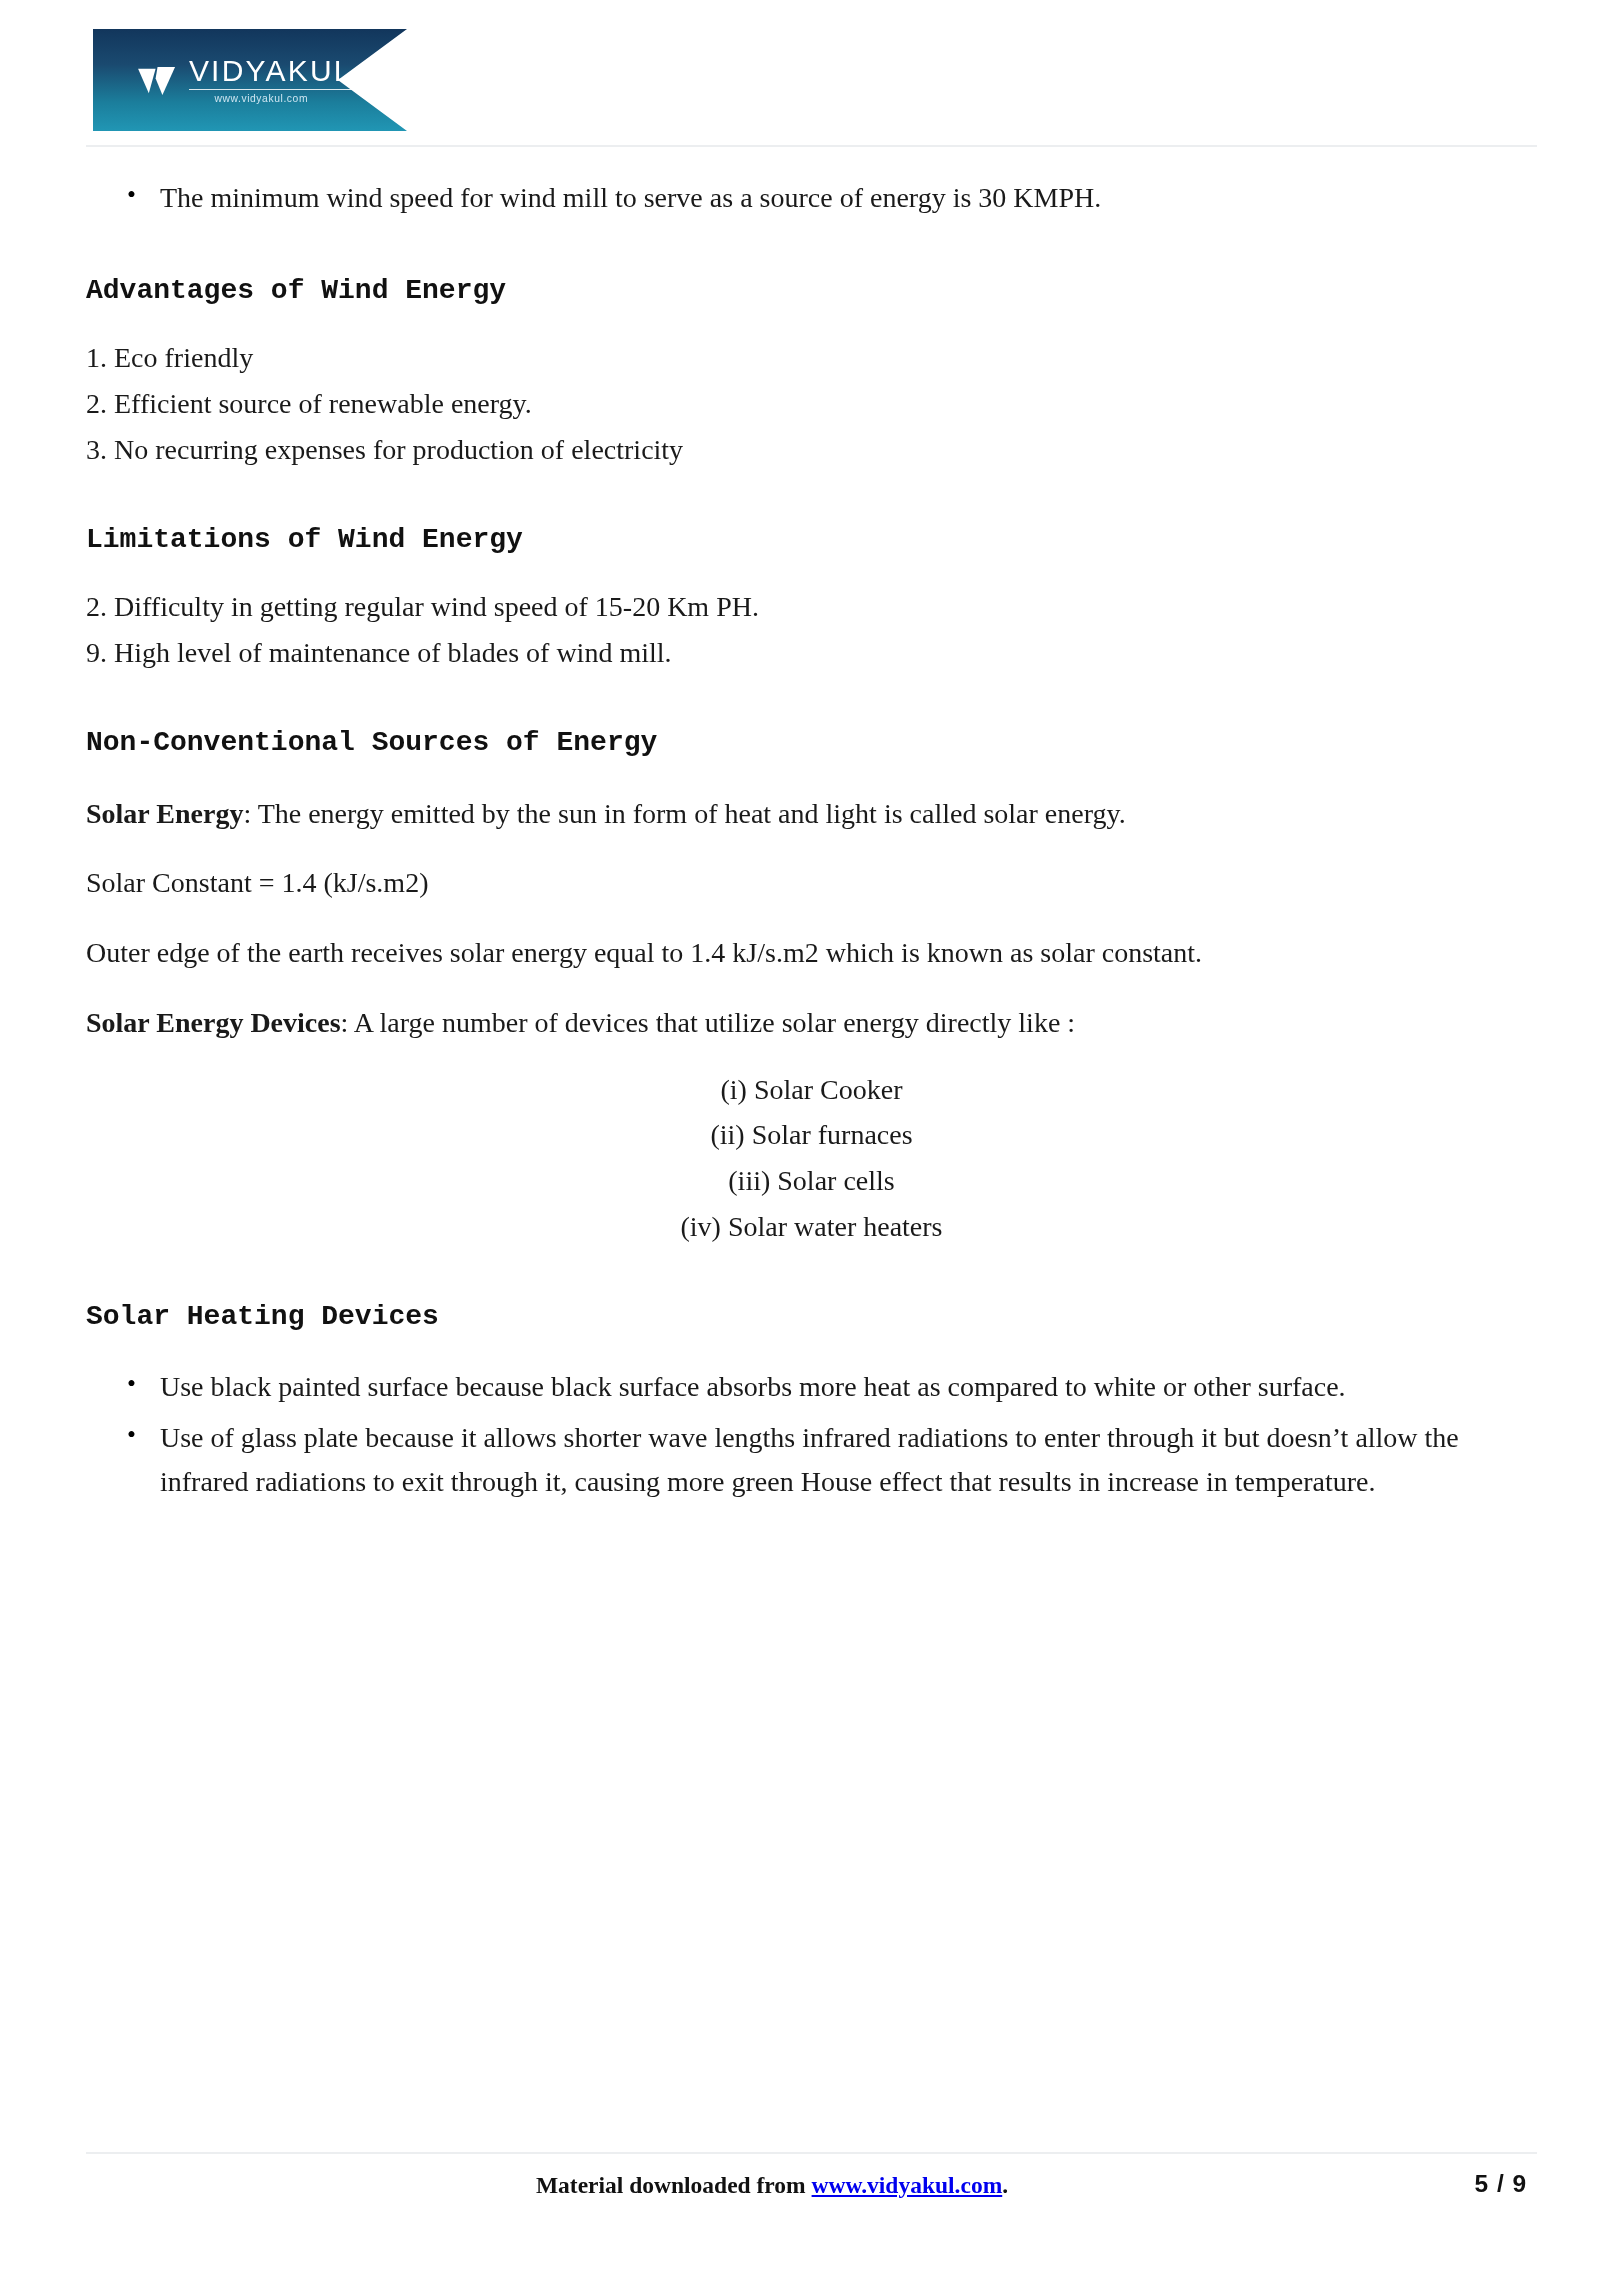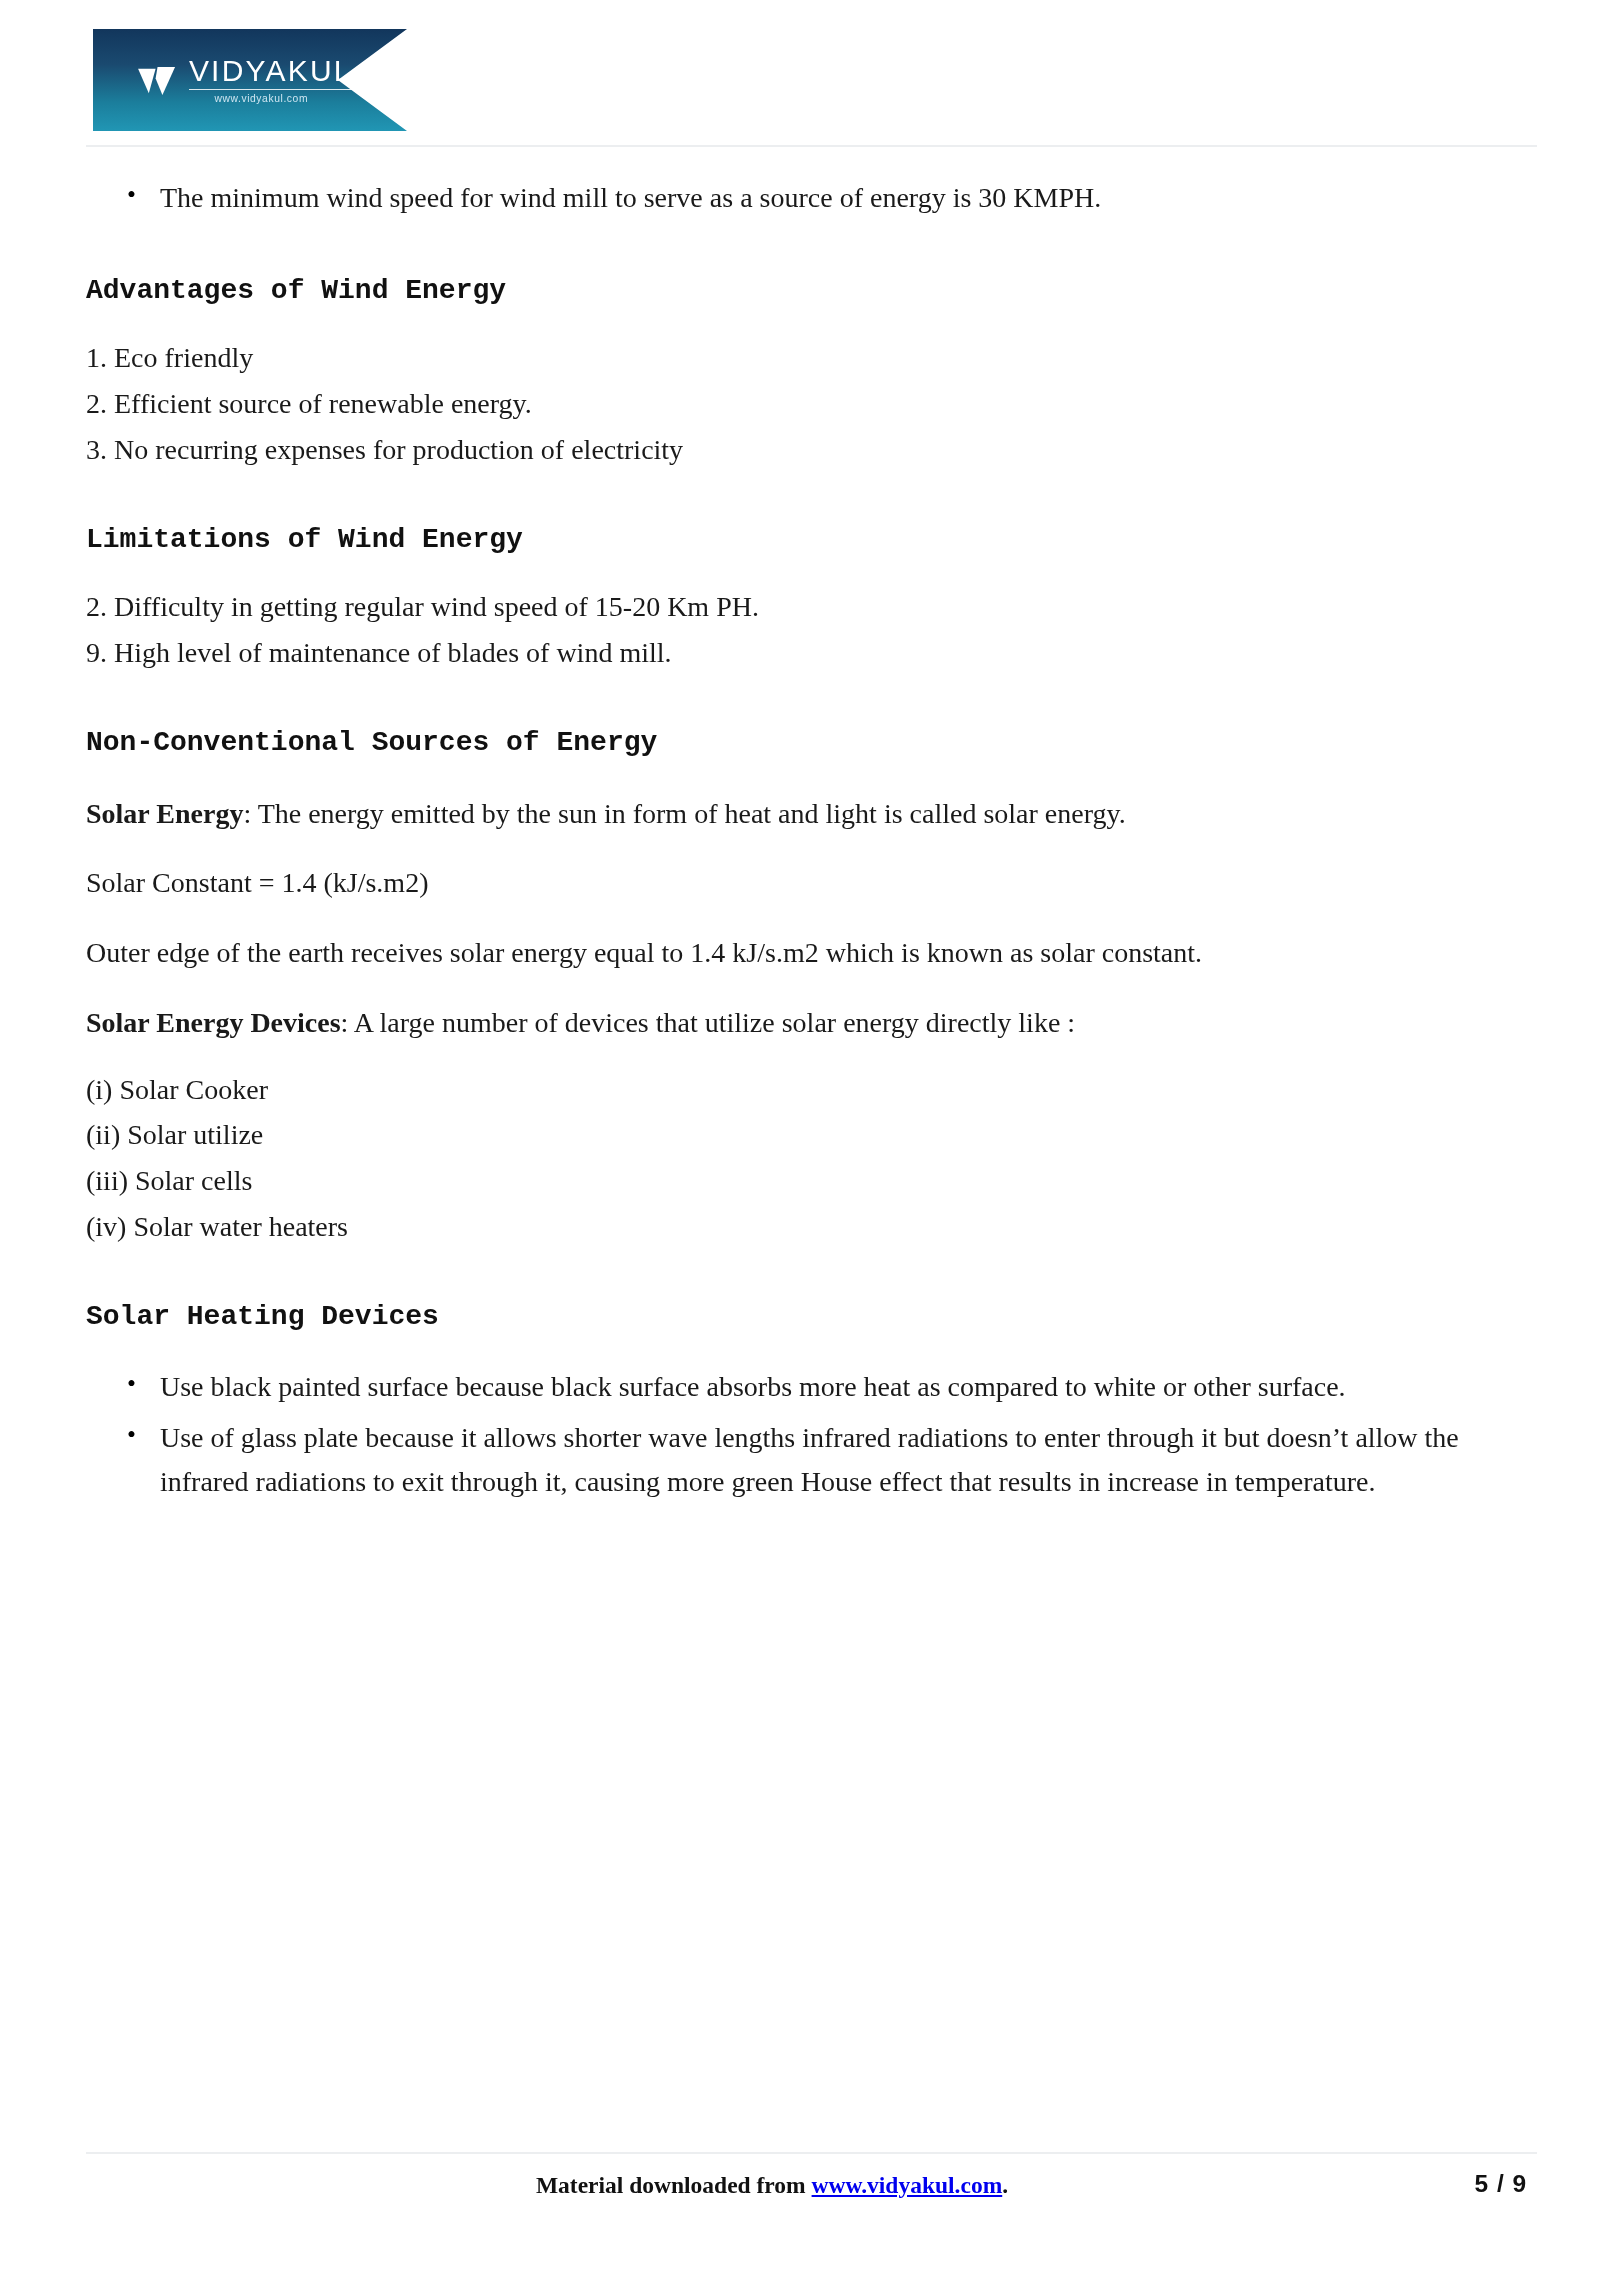--- a/index.html
+++ b/index.html
@@ -149,20 +149,21 @@
     margin: 0 0 25.5px 0;
   }
   .numlist .nlitem {
     font-size: 28px;
     line-height: 1.36;
     margin-bottom: 7.8px;
   }
 
   .romanlist {
     margin: 0 0 25.5px 0;
+    text-align: center;
   }
   .romanlist .rlitem {
     font-size: 28px;
     line-height: 1.36;
     margin-bottom: 7.8px;
   }
 
   b, .b { font-weight: bold; }
 
   
@@ -259,21 +260,21 @@
     <p class="para"><b class="b">Solar Energy</b><span>: The energy emitted by the sun in form of heat and light is called solar energy.</span></p>
 
     <p class="para">Solar Constant = 1.4 (kJ/s.m2)</p>
 
     <p class="para">Outer edge of the earth receives solar energy equal to 1.4 kJ/s.m2 which is known as solar constant.</p>
 
     <p class="para"><b class="b">Solar Energy Devices</b><span>: A large number of devices that utilize solar energy directly like :</span></p>
 
     <div class="romanlist">
       <div class="rlitem">(i) Solar Cooker</div>
-      <div class="rlitem">(ii) Solar utilize</div>
+      <div class="rlitem">(ii) Solar furnaces</div>
       <div class="rlitem">(iii) Solar cells</div>
       <div class="rlitem">(iv) Solar water heaters</div>
     </div>
 
     <div class="spacer-sm"></div>
 
     <h2 class="heading">Solar Heating Devices</h2>
 
     <ul class="bullets">
       <li>Use black painted surface because black surface absorbs more heat as compared to white or other surface.</li>

